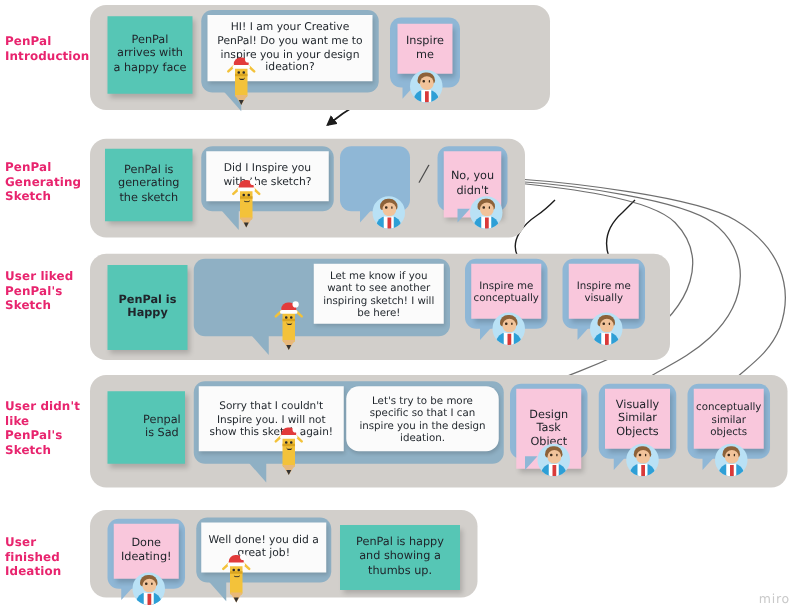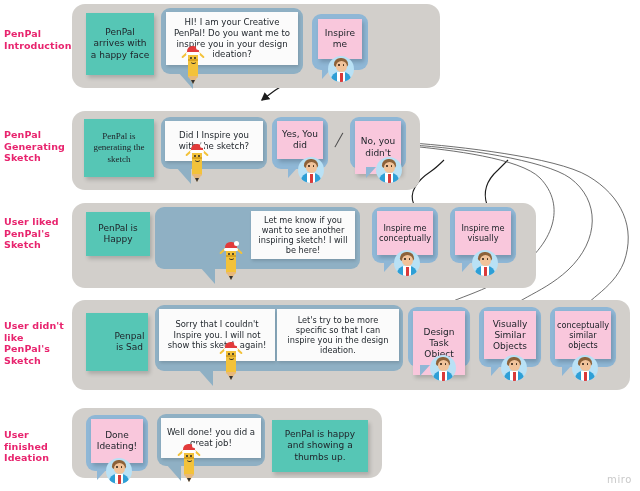--- a/index.html
+++ b/index.html
@@ -184,42 +184,41 @@
   </div>
 
   <div class="row-label" style="top:129px;">
     <div>PenPal</div>
     <div>Generating</div>
     <div>Sketch</div>
   </div>
 
   <div class="frame" style="left:72px;top:111px;width:348px;height:79px;"></div>
 
-  <div class="note teal" style="left:84px;top:119px;width:70px;height:58px;font-family:Liberation Serif, serif;">PenPal is generating the sketch</div>
+  <div class="note teal" style="left:84px;top:119px;width:70px;height:58px;">PenPal is generating the sketch</div>
 
   <div class="bubble steel" style="left:161px;top:117px;width:106px;height:52px;"></div>
   <div class="note white" style="left:165px;top:121px;width:98px;height:40px;font-size:8.6px;line-height:10.6px;">Did I Inspire you with the sketch?</div>
   <div class="tail steel" style="left:176px;top:167px;transform:scaleX(-1);"></div>
   <div class="mascot" style="left:184px;top:142px;">
     <span class="armL"></span>
       <span class="armR"></span>
     <span class="body"></span>
       <span class="stripe"></span>
     <span class="tipw"></span>
       <span class="lead"></span>
     <span class="eyeL"></span>
       <span class="eyeR"></span>
       <span class="smile"></span>
     <span class="hat"></span>
       <span class="hatb"></span>
       <span class="pom"></span>
   </div>
 
   <div class="bubble blue" style="left:272px;top:117px;width:56px;height:52px;"></div>
-  <div class="note pink" style="left:277px;top:121px;width:46px;height:38px;">Yes, You did</div>
   <div class="tail small" style="left:288px;top:167px;"></div>
   <div class="avatar" style="left:298px;top:157px;">
     <span class="hair"></span>
       <span class="face"></span>
     <span class="eyeL"></span>
       <span class="eyeR"></span>
     <span class="body"></span>
       <span class="shirt"></span>
       <span class="tie"></span>
   </div>
@@ -240,21 +239,21 @@
   </div>
 
   <div class="row-label" style="top:216px;">
     <div>User liked</div>
     <div>PenPal's</div>
     <div>Sketch</div>
   </div>
 
   <div class="frame" style="left:72px;top:203px;width:464px;height:85px;"></div>
 
-  <div class="note teal" style="left:86px;top:212px;width:64px;height:44px;">PenPal is Happy</div>
+  <div class="note teal" style="left:86px;top:212px;width:64px;height:68px;font-weight:bold;">PenPal is Happy</div>
 
   <div class="bubble steel" style="left:155px;top:207px;width:205px;height:62px;"></div>
   <div class="note white" style="left:251px;top:211px;width:104px;height:48px;font-size:8.2px;line-height:10.2px;">Let me know if you want to see another inspiring sketch! I will be here!</div>
   <div class="tail steel" style="left:200px;top:267px;transform:scaleX(-1);"></div>
   <div class="mascot" style="left:218px;top:240px;">
     <span class="armL"></span>
       <span class="armR"></span>
     <span class="body"></span>
       <span class="stripe"></span>
     <span class="tipw"></span>
@@ -298,21 +297,21 @@
     <div>like PenPal's</div>
     <div>Sketch</div>
   </div>
 
   <div class="frame" style="left:72px;top:300px;width:558px;height:90px;"></div>
 
   <div class="note teal" style="left:86px;top:313px;width:62px;height:58px;padding-left:29px;">Penpal is Sad</div>
 
   <div class="bubble steel" style="left:155px;top:305px;width:248px;height:66px;"></div>
   <div class="note white" style="left:159px;top:309px;width:116px;height:52px;font-size:8.4px;line-height:10.4px;">Sorry that I couldn't Inspire you. I will not show this sketch again!</div>
-  <div class="note white" style="left:277px;top:309px;width:122px;height:52px;font-size:8.2px;line-height:10.2px;">Let's try to be more specific so that I can inspire you in the design ideation.</div>
+  <div class="note white" style="left:277px;top:309px;width:122px;height:52px;font-size:8.2px;line-height:10.2px;border-radius:10px;">Let's try to be more specific so that I can inspire you in the design ideation.</div>
   <div class="tail steel" style="left:198px;top:369px;transform:scaleX(-1);"></div>
   <div class="mascot" style="left:218px;top:340px;">
     <span class="armL"></span>
       <span class="armR"></span>
     <span class="body"></span>
       <span class="stripe"></span>
     <span class="tipw"></span>
       <span class="lead"></span>
     <span class="eyeL"></span>
       <span class="eyeR"></span>

